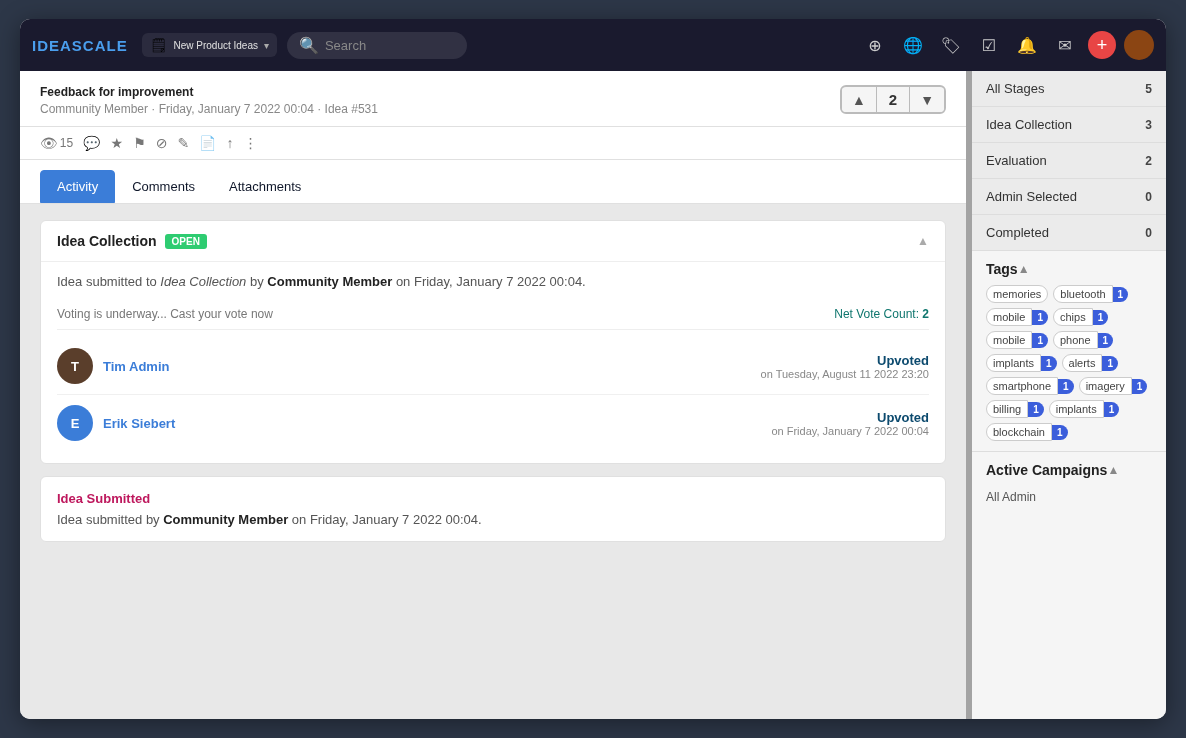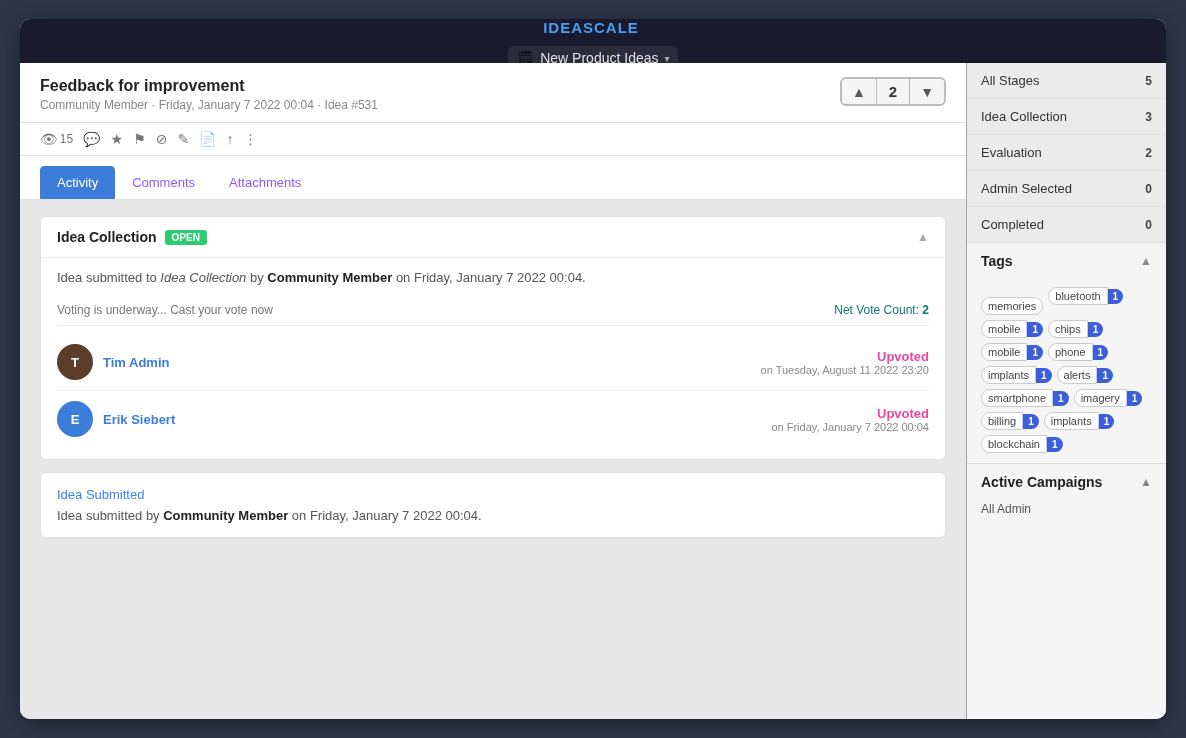--- a/index.html
+++ b/index.html
@@ -19,27 +19,26 @@
       background: #f0f0f0;
       border-radius: 10px;
       overflow: hidden;
       display: flex;
       flex-direction: column;
       box-shadow: 0 4px 24px rgba(0,0,0,0.4);
     }
     
     .topnav {
       background: #1a1a2e;
-      height: 44px;
+      height: 52px;
       display: flex;
       align-items: center;
       padding: 0 12px;
       gap: 10px;
       flex-shrink: 0;
-      flex-direction: column;
     }
     .logo {
       color: #4a9eed;
       font-weight: 800;
       font-size: 15px;
       letter-spacing: 1px;
       margin-right: 4px;
     }
     .campaign-selector {
       display: flex;
@@ -48,21 +47,21 @@
       background: rgba(255,255,255,0.08);
       border-radius: 6px;
       padding: 4px 8px;
       cursor: pointer;
     }
     .campaign-emoji {
       font-size: 14px;
     }
     .campaign-name {
       color: #e0e0e0;
-      font-size: 14px;
+      font-size: 10px;
     }
     .campaign-chevron {
       color: #aaa;
       font-size: 10px;
     }
     .search-bar {
       display: flex;
       align-items: center;
       background: rgba(255,255,255,0.1);
       border-radius: 20px;
@@ -128,21 +127,21 @@
       overflow-y: auto;
       background: #e8e8e8;
       padding: 0;
     }
     .idea-header {
       background: white;
       padding: 14px 20px 10px;
       border-bottom: 1px solid #e0e0e0;
     }
     .idea-title {
-      font-size: 16px;
+      font-size: 12px;
       font-weight: 700;
       color: #222;
       margin-bottom: 3px;
     }
     .idea-meta {
       font-size: 12px;
       color: #888;
     }
     .vote-widget {
       position: absolute;
@@ -199,21 +198,21 @@
       padding: 10px 20px 0;
       display: flex;
       gap: 0;
       border-bottom: 1px solid #e0e0e0;
     }
     .tab {
       padding: 8px 16px;
       font-size: 13px;
       cursor: pointer;
       border-radius: 4px 4px 0 0;
-      color: #8b5cf6;
+      color: #0f172a;
       border: 1px solid transparent;
     }
     .tab.active {
       background: #3b7dd8;
       color: white;
       border-color: #3b7dd8;
     }
 
     
     .activity-container {
@@ -305,52 +304,52 @@
       font-weight: 600;
       cursor: pointer;
     }
     .vote-action-info {
       margin-left: auto;
       text-align: right;
     }
     .vote-action {
       font-size: 13px;
       font-weight: 700;
-      color: #ec4899;
+      color: #0c4a6e;
     }
     .vote-date {
       font-size: 11px;
       color: #888;
     }
 
     
     .submitted-card {
       background: white;
       border-radius: 6px;
       border: 1px solid #e0e0e0;
       padding: 14px 16px;
       margin-bottom: 12px;
     }
     .submitted-card-title {
       font-size: 13px;
-      font-weight: 400;
-      color: #3b82f6;
+      font-weight: 700;
+      color: #be185d;
       margin-bottom: 6px;
     }
     .submitted-card-text {
       font-size: 13px;
       color: #555;
     }
     .submitted-card-text strong { font-weight: 700; color: #222; }
 
     
     .right-sidebar {
       width: 200px;
       background: #f5f5f5;
-      border-left: 1px solid #a3a3a3;
+      border-left: 6px solid #a3a3a3;
       overflow-y: auto;
       flex-shrink: 0;
     }
     .stages-section {
       padding: 0;
     }
     .stage-row {
       display: flex;
       align-items: center;
       justify-content: space-between;
@@ -369,23 +368,21 @@
       color: #444;
     }
 
     .sidebar-section {
       padding: 10px 14px;
       border-bottom: 1px solid #ddd;
     }
     .sidebar-section-header {
       display: flex;
       align-items: center;
-      justify-content: space-between;
       margin-bottom: 8px;
-      gap: 16px;
     }
     .sidebar-section-title {
       font-size: 14px;
       font-weight: 700;
       color: #222;
     }
     .section-toggle {
       color: #888;
       cursor: pointer;
       font-size: 12px;
@@ -414,21 +411,20 @@
     .tag-count {
       font-size: 10px;
       color: white;
       background: #3b5edb;
       border-radius: 0 12px 12px 0;
       padding: 2px 5px;
       font-weight: 700;
     }
     .tag-no-count .tag-label {
       border-radius: 12px;
-      margin-top: 20px;
     }
 
     
     .campaigns-section {
       padding: 10px 14px;
     }
     .campaign-item {
       font-size: 12px;
       color: #555;
       padding: 4px 0;

